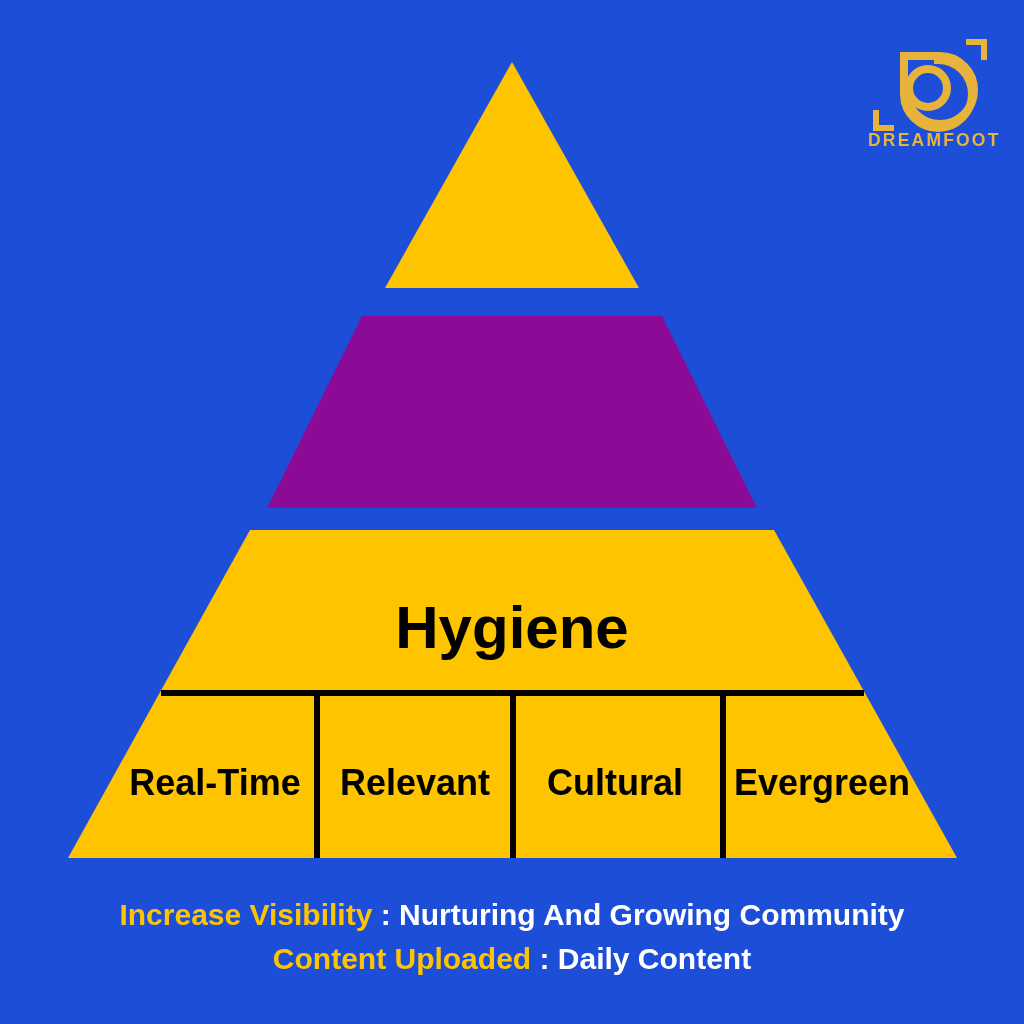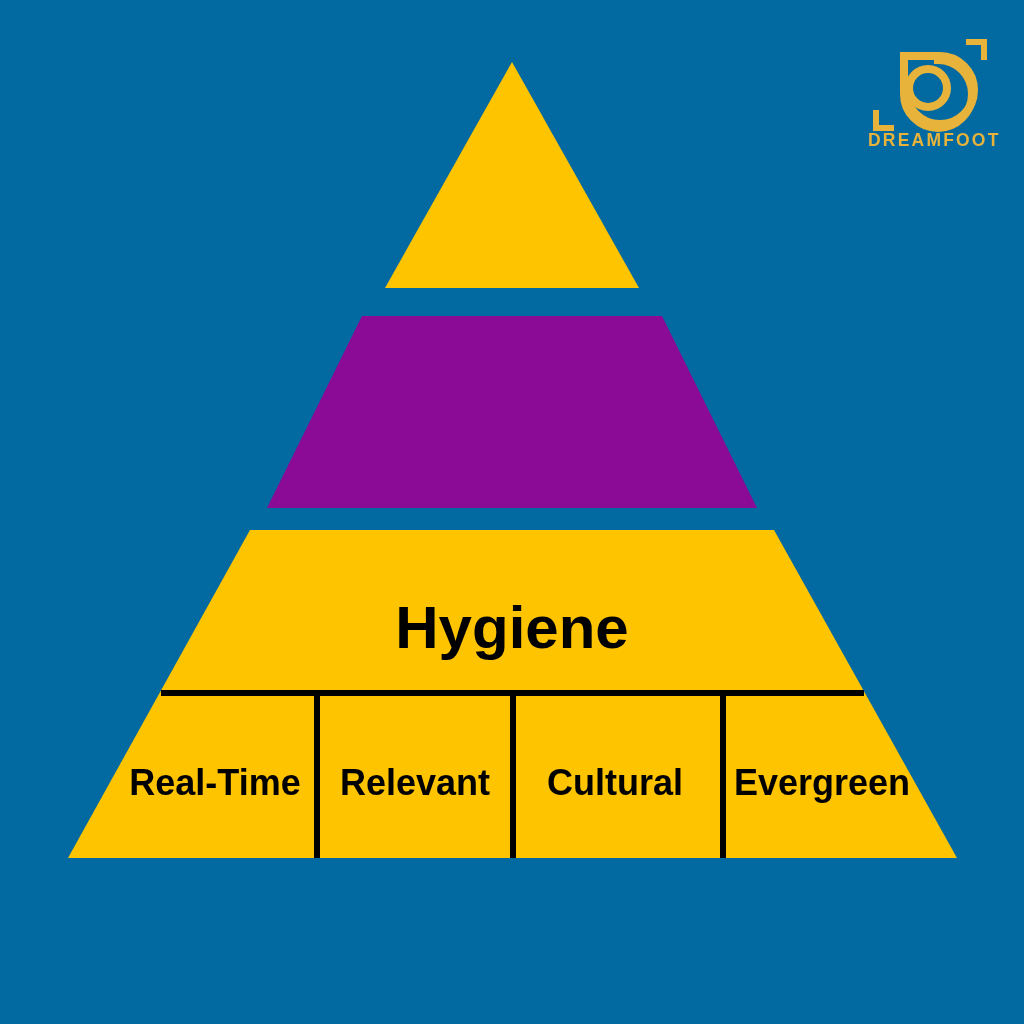--- a/index.html
+++ b/index.html
@@ -5,21 +5,21 @@
   * { margin:0; padding:0; box-sizing:border-box; }
   html, body {
     width:1024px; height:1024px;
     background:#000000;
     font-family:"Liberation Sans", sans-serif;
     overflow:hidden;
   }
   #stage {
     position:relative;
     width:1024px; height:1024px;
-    background:#0369a1;
+    background:#1d4ed8;
   }
 
   
   #logo {
     position:absolute;
     left:862px; top:18px;
     width:140px; height:140px;
   }
   #logo-mark { display:block; }
   #logo-word {
@@ -100,14 +100,22 @@
     <line x1="317" y1="694" x2="317" y2="858" stroke="#000000" stroke-width="6"></line>
     <line x1="513" y1="694" x2="513" y2="858" stroke="#000000" stroke-width="6"></line>
     <line x1="723" y1="694" x2="723" y2="858" stroke="#000000" stroke-width="6"></line>
 
     <text x="215" y="795" text-anchor="middle" class="tier-label" font-size="36">Real-Time</text>
     <text x="415" y="795" text-anchor="middle" class="tier-label" font-size="36">Relevant</text>
     <text x="615" y="795" text-anchor="middle" class="tier-label" font-size="36">Cultural</text>
     <text x="822" y="795" text-anchor="middle" class="tier-label" font-size="36">Evergreen</text>
   </svg>
 
+  <div id="captions">
+    <div class="cap-line">
+      <span class="cap-key">Increase Visibility</span><span class="cap-sep"> : </span><span class="cap-val">Nurturing And Growing Community</span>
+    </div>
+    <div class="cap-line">
+      <span class="cap-key">Content Uploaded</span><span class="cap-sep"> : </span><span class="cap-val">Daily Content</span>
+    </div>
+  </div>
 
 </div>
 
 </body></html>

